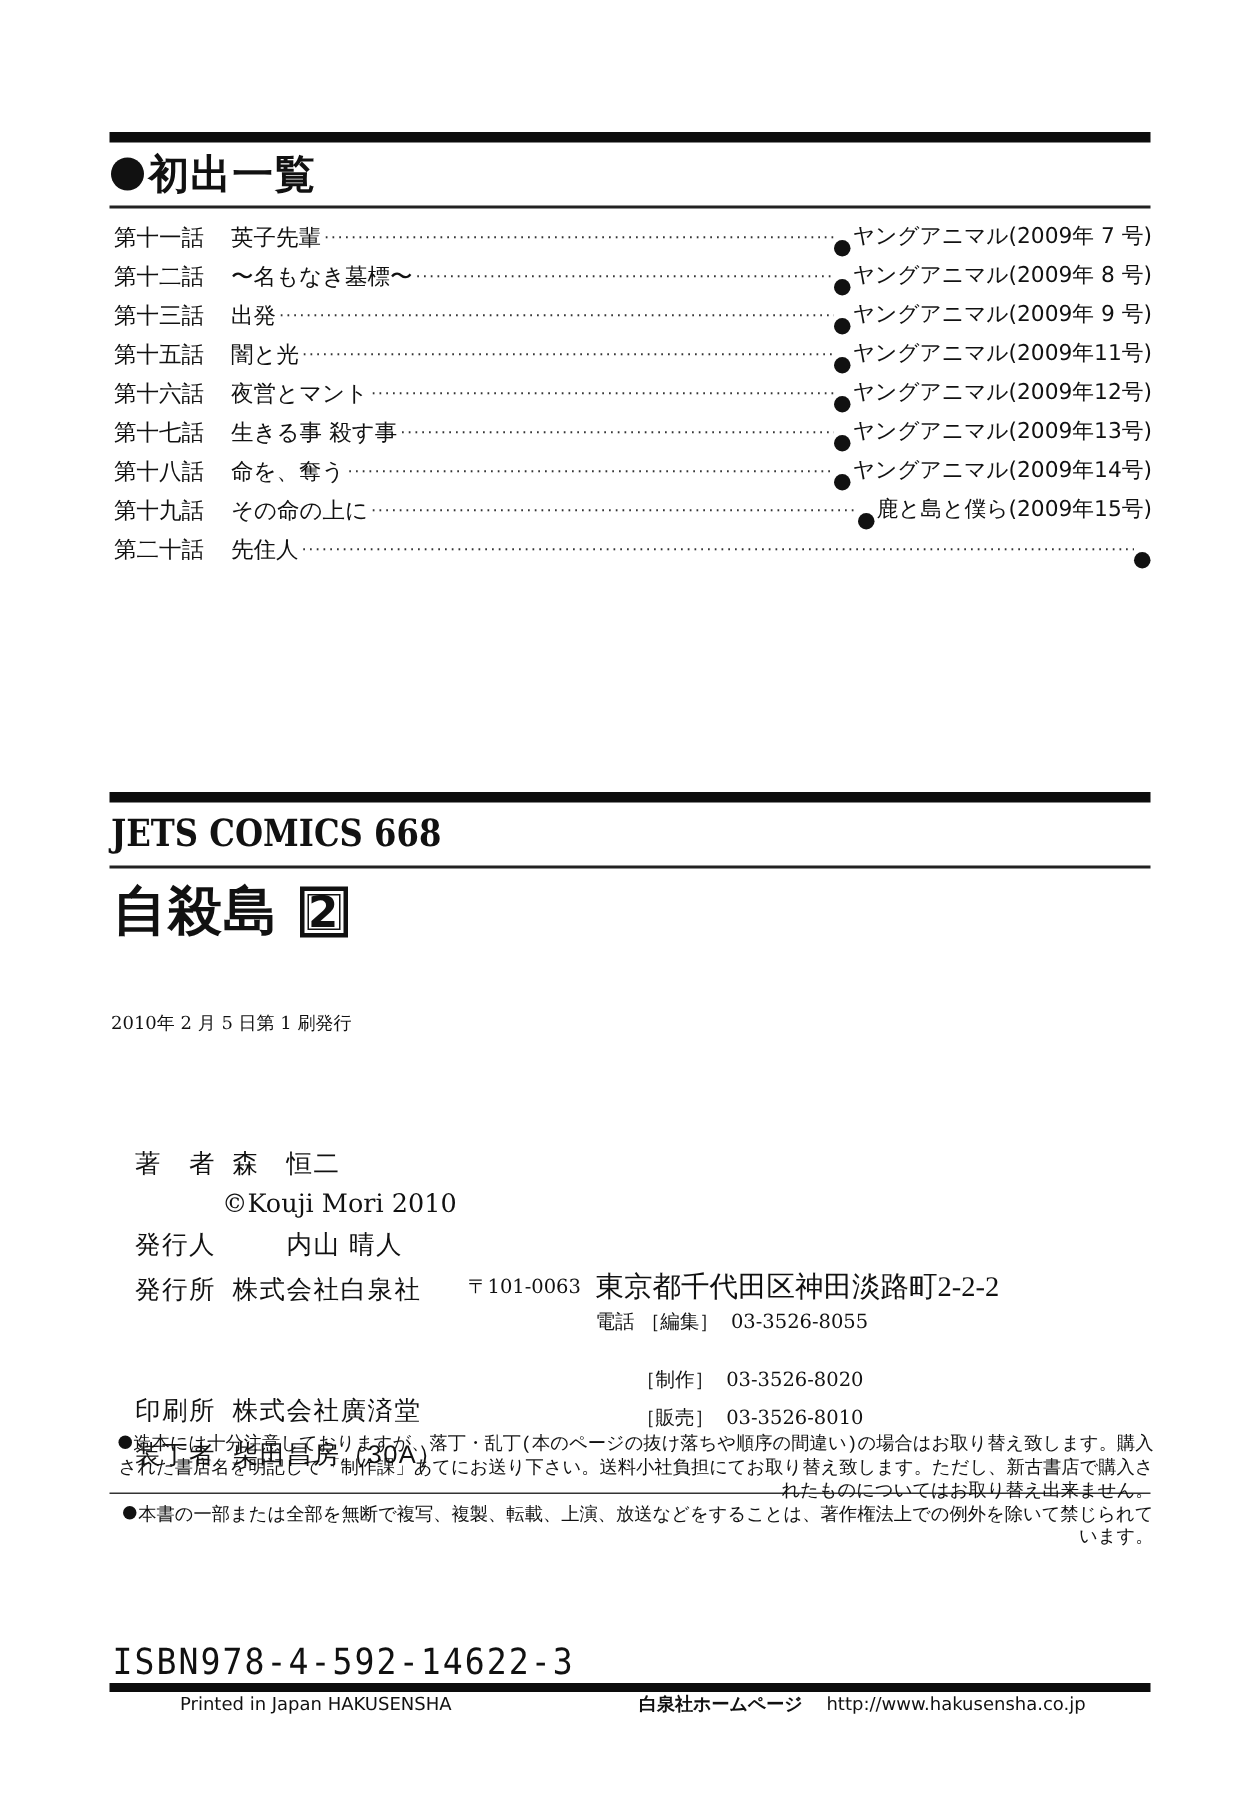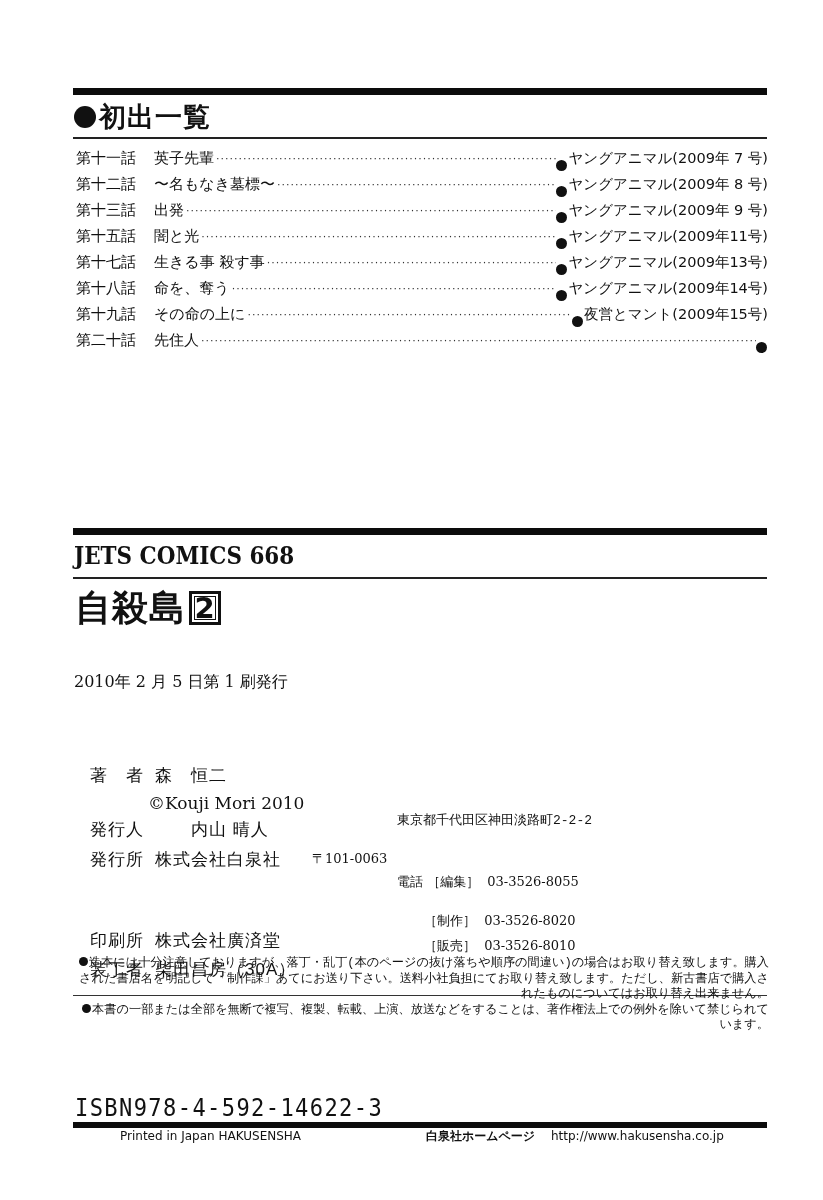--- a/index.html
+++ b/index.html
@@ -20,34 +20,34 @@
     .ch-title { flex: none; white-space: nowrap; }
     .ch-dots { flex: 1 1 auto; overflow: hidden; white-space: nowrap; color: #333; letter-spacing: 1px; font-size: 11px; margin: 0 0 0 2px; height: 26px; line-height: 28px; }
     .ch-dots::before { content: "··································································································································································"; }
     .ch-bullet { display: inline-block; width: 11px; height: 11px; border-radius: 50%; background: #111; flex: none; margin-right: 1px; }
     .ch-source { flex: none; white-space: nowrap; font-size: 14.5px; }
 
     
     .series { position: absolute; left: 74px; top: 539px; font-family: "DejaVu Serif", serif; font-size: 25px; font-weight: bold; letter-spacing: 0px; line-height: 34px; transform: scaleX(0.86); transform-origin: left center; }
 
     
-    .book-title { position: absolute; left: 75px; top: 585px; font-size: 36px; font-weight: bold; line-height: 46px; letter-spacing: 1px; font-family: "DejaVu Sans", sans-serif; display: flex; align-items: center; }
+    .book-title { position: absolute; left: 75px; top: 585px; font-size: 36px; font-weight: bold; line-height: 46px; letter-spacing: 1px; font-family: "DejaVu Sans", sans-serif; display: flex; align-items: center; gap: 11px; }
     .vol-box { display: inline-flex; align-items: center; justify-content: center; width: 32px; height: 34px; border: 3px solid #111; margin-left: 3px; font-size: 29px; font-weight: bold; line-height: 28px; position: relative; }
     .vol-box::after { content: ""; position: absolute; inset: 2px; border: 1px solid #111; }
 
     
-    .print-date { position: absolute; left: 74px; top: 670px; font-family: "DejaVu Serif", serif; font-size: 16px; line-height: 24px; }
+    .print-date { position: absolute; left: 74px; top: 670px; font-family: "DejaVu Serif", serif; font-size: 12px; line-height: 24px; }
 
     
     .credit-label { position: absolute; left: 62px; font-family: Liberation Serif, serif; font-size: 17px; line-height: 26px; letter-spacing: 1px; margin-left: 28px; }
     .credit-value { position: absolute; left: 155px; font-family: Liberation Sans, sans-serif; font-size: 17px; line-height: 26px; letter-spacing: 1px; text-align: right; }
     .copyright { position: absolute; left: 148px; top: 790px; font-family: "DejaVu Serif", serif; font-size: 17px; line-height: 26px; }
 
     .postal { position: absolute; left: 312px; top: 849px; font-family: "DejaVu Serif", serif; font-size: 13px; line-height: 20px; }
-    .address { position: absolute; left: 397px; top: 811px; font-family: Liberation Mono, monospace; font-size: 13px; line-height: 20px; }
+    .address { position: absolute; left: 397px; top: 849px; font-family: Liberation Serif, serif; font-size: 19px; line-height: 20px; }
     .phone-row { position: absolute; font-family: "DejaVu Serif", serif; font-size: 13px; line-height: 20px; white-space: nowrap; }
     .phone-row .lbl { display: inline-block; }
     .phone-row .bracket { display: inline-block; margin-right: 4px; }
 
     
     .notices { position: absolute; left: 75px; top: 956px; width: 694px; font-family: Liberation Mono, monospace; font-size: 12.2px; line-height: 15.5px; letter-spacing: 0px; text-align: right; }
     .notices p { margin: 0; }
     .notices .nb { display: inline-block; width: 9px; height: 9px; border-radius: 50%; background: #111; margin-right: 1px; vertical-align: 0px; }
 
     
@@ -91,39 +91,46 @@
     <span class="ch-source">ヤングアニマル(2009年 9 号)</span>
   </div>
   <div class="chapter-row">
     <span class="ch-num">第十五話</span>
     <span class="ch-title">闇と光</span>
     <span class="ch-dots"></span>
     <span class="ch-bullet"></span>
     <span class="ch-source">ヤングアニマル(2009年11号)</span>
   </div>
   <div class="chapter-row">
+    <span class="ch-num">第十六話</span>
+    <span class="ch-title">夜営とマント</span>
+    <span class="ch-dots"></span>
+    <span class="ch-bullet"></span>
+    <span class="ch-source">ヤングアニマル(2009年12号)</span>
+  </div>
+  <div class="chapter-row">
     <span class="ch-num">第十七話</span>
     <span class="ch-title">生きる事 殺す事</span>
     <span class="ch-dots"></span>
     <span class="ch-bullet"></span>
     <span class="ch-source">ヤングアニマル(2009年13号)</span>
   </div>
   <div class="chapter-row">
     <span class="ch-num">第十八話</span>
     <span class="ch-title">命を、奪う</span>
     <span class="ch-dots"></span>
     <span class="ch-bullet"></span>
     <span class="ch-source">ヤングアニマル(2009年14号)</span>
   </div>
   <div class="chapter-row">
     <span class="ch-num">第十九話</span>
     <span class="ch-title">その命の上に</span>
     <span class="ch-dots"></span>
     <span class="ch-bullet"></span>
-    <span class="ch-source">夜営とマント(2009年15号)</span>
+    <span class="ch-source">鹿と島と僕ら(2009年15号)</span>
   </div>
   <div class="chapter-row">
     <span class="ch-num">第二十話</span>
     <span class="ch-title">先住人</span>
     <span class="ch-dots"></span>
     <span class="ch-bullet"></span>
   </div>
 </div>
 
 <div class="thick-rule" style="top:528px;"></div>

